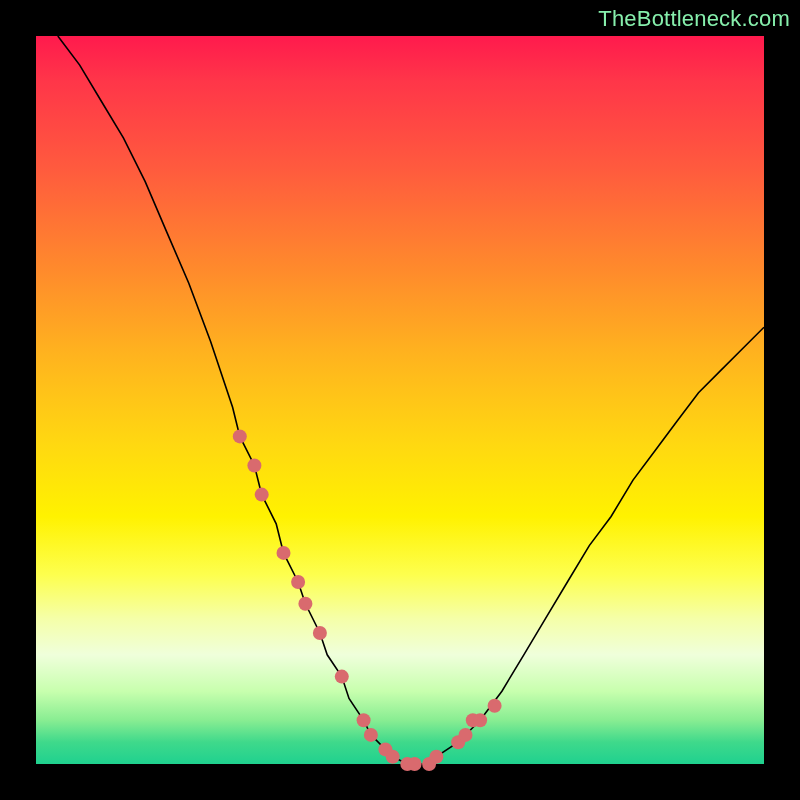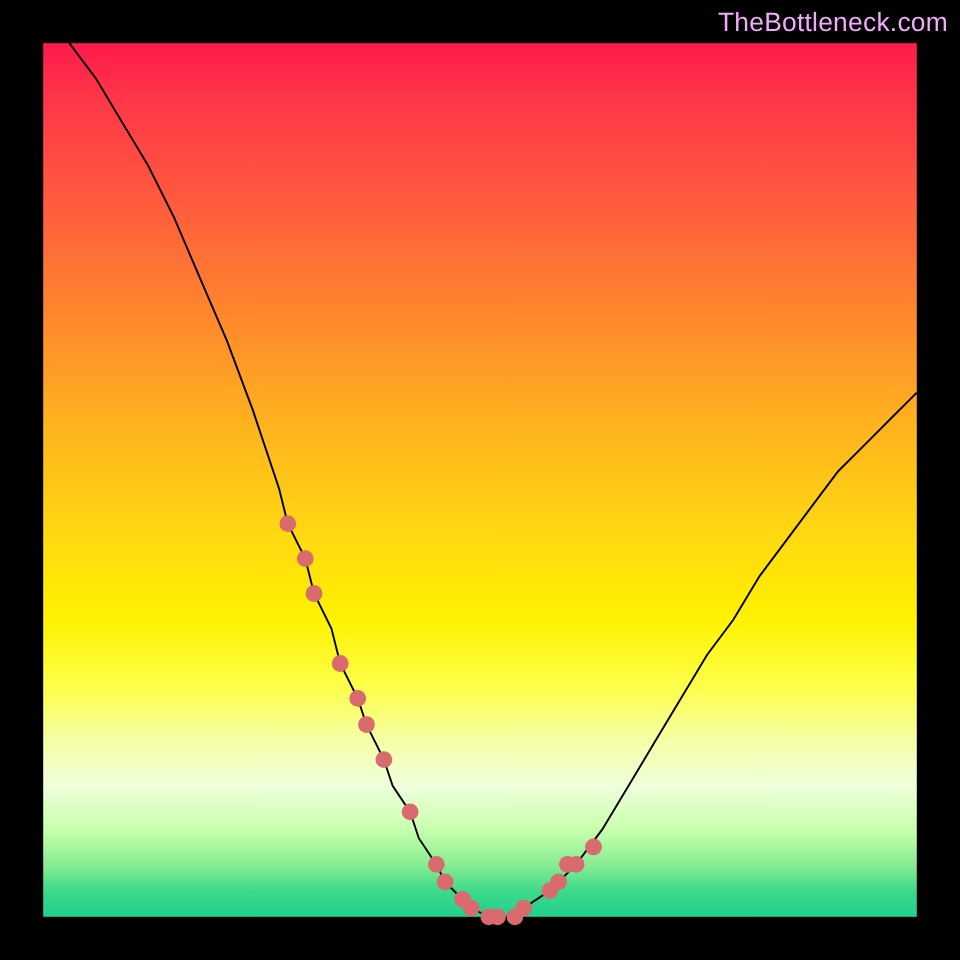--- a/index.html
+++ b/index.html
@@ -38,21 +38,21 @@
       #c8ffae 90%,
       #88ed92 94%,
       #3fd98b 97%,
       #1fd18f 100%
     );
   }
   .watermark {
     position: absolute;
     top: 6px;
     right: 10px;
-    color: #f0abfc;
+    color: #86efac;
     font-size: 22px;
     font-weight: 400;
     letter-spacing: 0.2px;
     user-select: none;
   }
   svg.curve {
     position: absolute;
     left: 0;
     top: 0;
     width: 728px;

